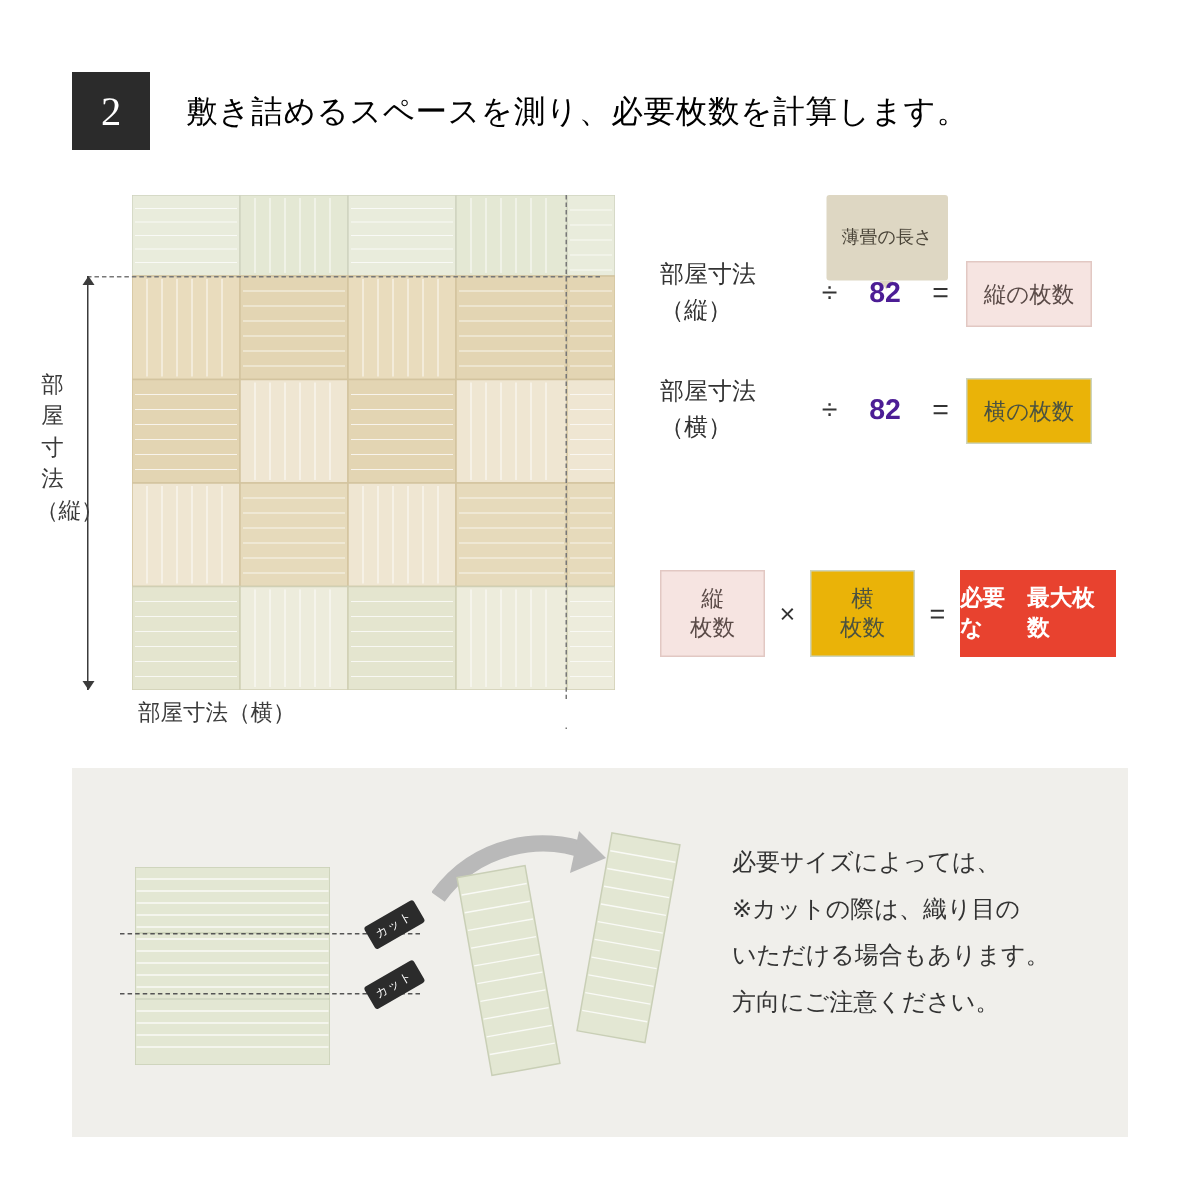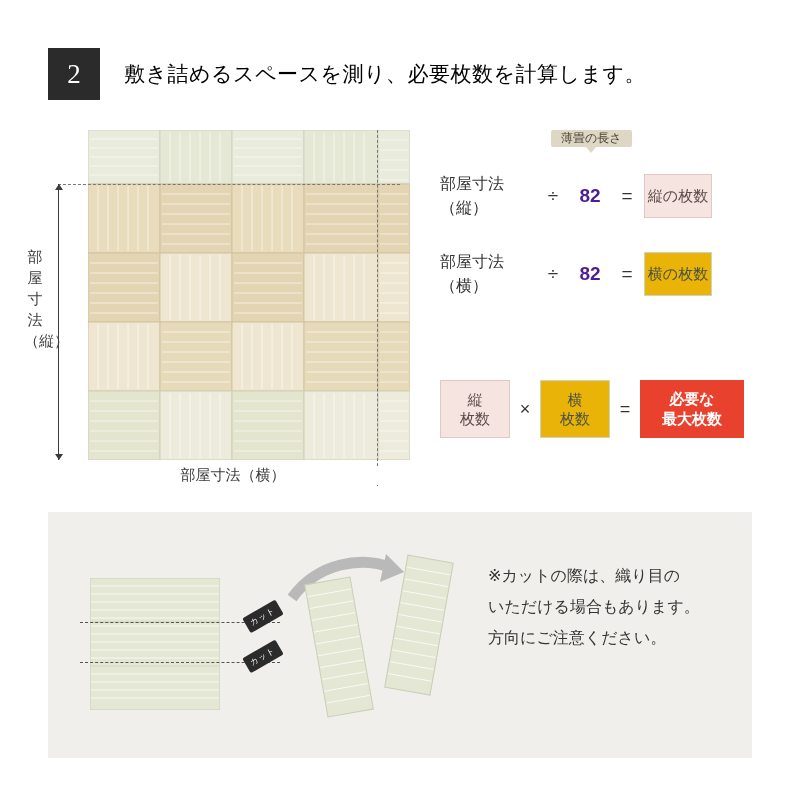--- a/index.html
+++ b/index.html
@@ -55,60 +55,60 @@
 
   
   .h-arrow{position:absolute;left:88px;top:477px;width:290px;height:1px;background:#3b3b3b;}
   .h-arrow:before,.h-arrow:after{
     content:"";position:absolute;top:-3.5px;width:0;height:0;
     border-top:4px solid transparent;border-bottom:4px solid transparent;
   }
   .h-arrow:before{left:0;border-right:6px solid #3b3b3b;}
   .h-arrow:after{right:0;border-left:6px solid #3b3b3b;}
   .h-label{
-    position:absolute;left:88px;top:466px;width:290px;text-align:center;
+    position:absolute;left:88px;top:466px;width:290px;
     font-size:15px;color:#3b3b3b;background:#fff;padding:0 4px;box-sizing:border-box;
   }
 
   
   .tag-note{
     position:absolute;left:551px;top:130px;
     background:#ded7c3;color:#4a4438;font-size:12px;
-    padding:0 10px;border-radius:2px;
+    padding:20px 10px;border-radius:2px;
   }
   .tag-note:after{
     content:"";position:absolute;left:50%;margin-left:-5px;bottom:-6px;
     border-left:5px solid transparent;border-right:5px solid transparent;
     border-top:6px solid #ded7c3;
   }
 
   .formula-row{position:absolute;display:flex;align-items:center;}
   .f-label{font-size:16px;line-height:24px;color:#333;width:96px;text-align:left;}
   .f-op{font-size:19px;width:34px;text-align:center;color:#333;}
   .f-num{font-size:19px;width:40px;text-align:center;color:#4c1d95;font-weight:bold;}
   .f-eq{font-size:19px;width:34px;text-align:center;color:#333;}
   .result-box{
-    width:68px;height:44px;display:flex;align-items:center;justify-content:center;
+    width:84px;height:44px;display:flex;align-items:center;justify-content:center;
     font-size:15px;box-sizing:border-box;
   }
   .box-pink{background:#f6e4e1;border:1px solid #e2c8c3;color:#5a4a47;}
   .box-green{background:#eab308;border:1px solid #cdd4bd;color:#4b5240;}
   .unit-note{position:absolute;left:542px;top:316px;font-size:11.5px;color:#666;}
 
   
   .calc-row{position:absolute;left:440px;top:380px;display:flex;align-items:center;}
   .calc-box{
     width:70px;height:58px;display:flex;flex-direction:column;
     align-items:center;justify-content:center;font-size:15px;line-height:19px;
     box-sizing:border-box;
   }
   .calc-op{font-size:18px;width:30px;text-align:center;color:#333;}
   .calc-final{
     width:104px;height:58px;background:#e8422f;color:#fff;
-    display:flex;flex-direction:column;align-items:center;justify-content:center;
+    display:flex;flex-direction:row;align-items:center;justify-content:center;
     font-size:15px;line-height:20px;font-weight:bold;box-sizing:border-box;
   }
 
   
   .panel{
     position:absolute;left:48px;top:512px;width:704px;height:246px;
     background:#f0efeb;
   }
   .panel-mat{position:absolute;left:42px;top:66px;width:130px;height:132px;}
   .panel-dash{position:absolute;height:0;border-top:1px dashed #555;}
@@ -482,19 +482,20 @@
             <line x1="19" y1="92" x2="63" y2="92"></line>
               <line x1="19" y1="104" x2="63" y2="104"></line>
               <line x1="19" y1="116" x2="63" y2="116"></line>
             <line x1="19" y1="128" x2="63" y2="128"></line>
           </g>
         </g>
       </svg>
     </div>
 
     <div class="panel-text">
+      <div>必要サイズによっては、</div>
       <div>※カットの際は、織り目の</div>
       <div>いただける場合もあります。</div>
       <div>方向にご注意ください。</div>
     </div>
   </div>
 
 </div>
 
 </body></html>

